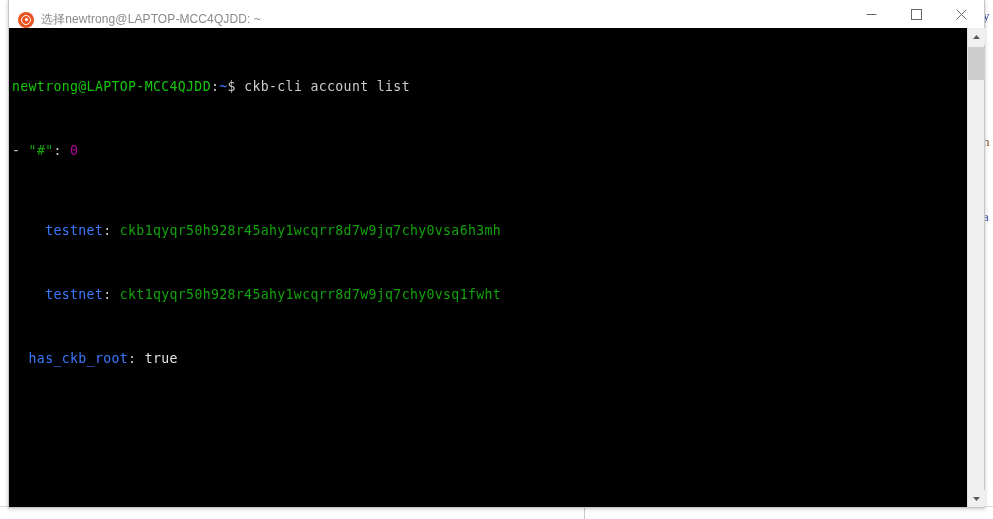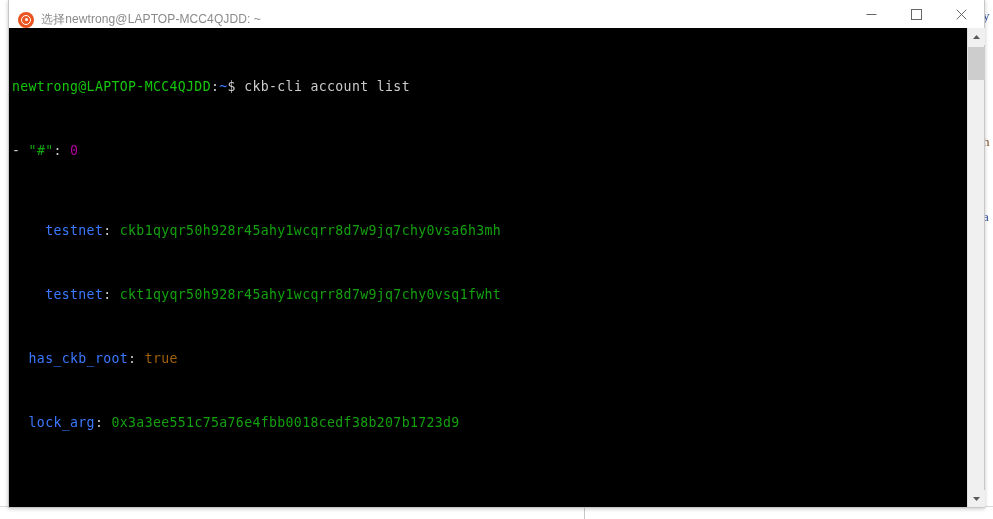--- a/index.html
+++ b/index.html
@@ -154,21 +154,21 @@
     padding-left: 2px;
   }
   .ln { height: 16px; }
 
   
   .c-brightgreen { color: #16c60c; }
   .c-green       { color: #13a10e; }
   .c-white       { color: #cccccc; }
   .c-blue        { color: #3b78ff; }
   .c-magenta     { color: #b4009e; }
-  .c-yellow      { color: #a16207; }
+  .c-yellow      { color: #e5e5e5; }
 
   
   #scrollbar {
     width: 17px;
     flex: 0 0 17px;
     background: #f0f0f0;
     border-left: 1px solid #e2e2e2;
     position: relative;
     box-sizing: border-box;
   }
@@ -241,21 +241,20 @@
 
         <div class="ln"><span class="c-white">- </span><span class="c-green">"#"</span><span class="c-white">: </span><span class="c-magenta">0</span></div>
 
 
         <div class="ln"><span class="c-blue">    testnet</span><span class="c-white">: </span><span class="c-green">ckb1qyqr50h928r45ahy1wcqrr8d7w9jq7chy0vsa6h3mh</span></div>
 
         <div class="ln"><span class="c-blue">    testnet</span><span class="c-white">: </span><span class="c-green">ckt1qyqr50h928r45ahy1wcqrr8d7w9jq7chy0vsq1fwht</span></div>
 
         <div class="ln"><span class="c-blue">  has_ckb_root</span><span class="c-white">: </span><span class="c-yellow">true</span></div>
 
-        <div class="ln"><span class="c-blue">  lock_arg</span><span class="c-white">: </span><span class="c-green">0x3a3ee551c75a76e4fbb0018cedf38b207b1723d9</span></div>
 
         
 
         
 
         
 
       </div>
     </div>
 

